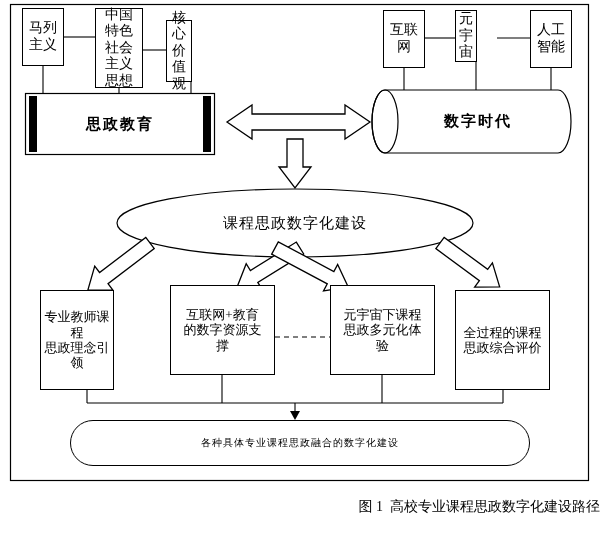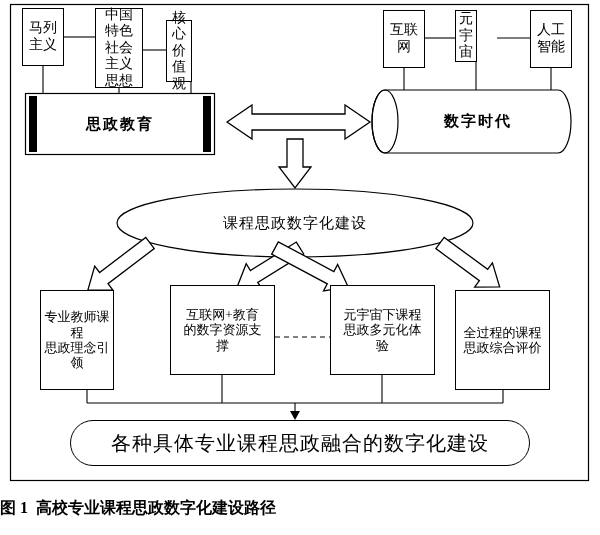--- a/index.html
+++ b/index.html
@@ -16,25 +16,25 @@
   .label{
     position:absolute;display:flex;align-items:center;justify-content:center;
     text-align:center;white-space:pre-line;
   }
   .node-label{font-size:15px;letter-spacing:2px;font-weight:bold;}
   .ellipse-label{font-size:15px;letter-spacing:1px;}
   .branch{font-size:13px;}
   .rounded{
     position:absolute;border:1px solid #000;border-radius:23px;background:#fff;
     display:flex;align-items:center;justify-content:center;text-align:left;
-    font-size:20px;letter-spacing:1px;box-sizing:border-box;
+    font-size:10px;letter-spacing:1px;box-sizing:border-box;
   }
   .caption{
-    position:absolute;left:0;right:0;top:498;text-align:left;
-    font-weight:bold;font-size:16px;white-space:pre;top:498px;
+    position:absolute;left:0;right:0;top:498;text-align:right;
+    font-weight:normal;font-size:14px;white-space:pre;top:498px;
   }
 </style>
 </head>
 <body>
 
 <div class="stage">
 
   <svg class="layer" viewBox="0 0 600 535">
 
     <rect x="10.5" y="4.5" width="578" height="476" fill="none" stroke="#000" stroke-width="1.2"></rect>

